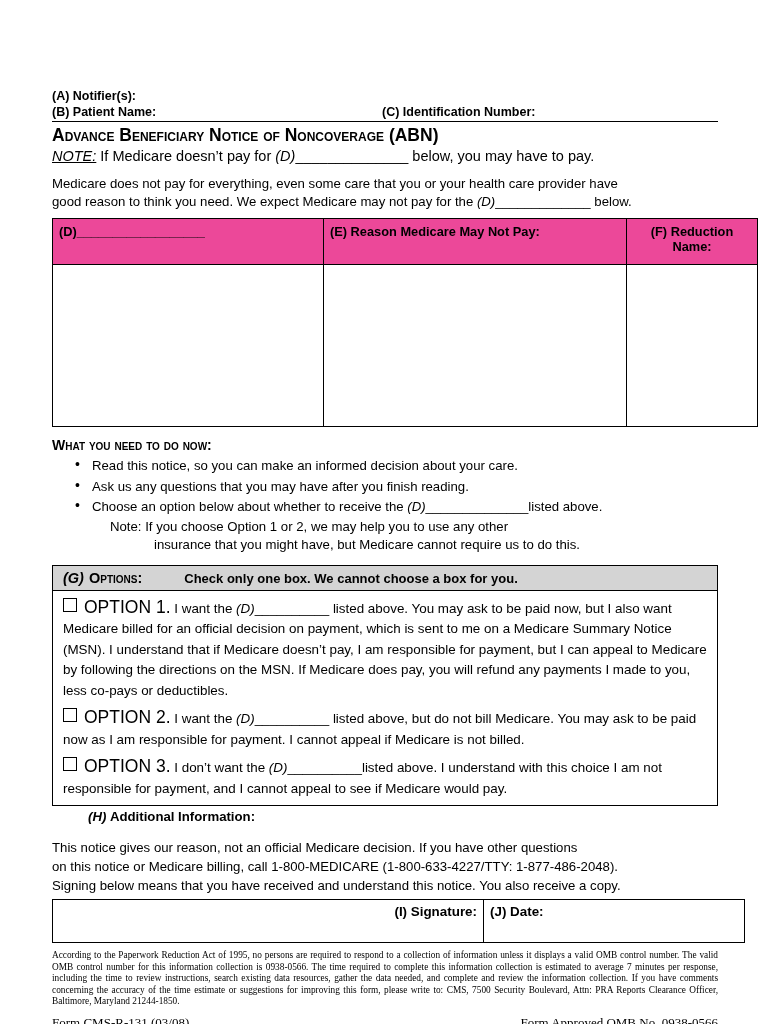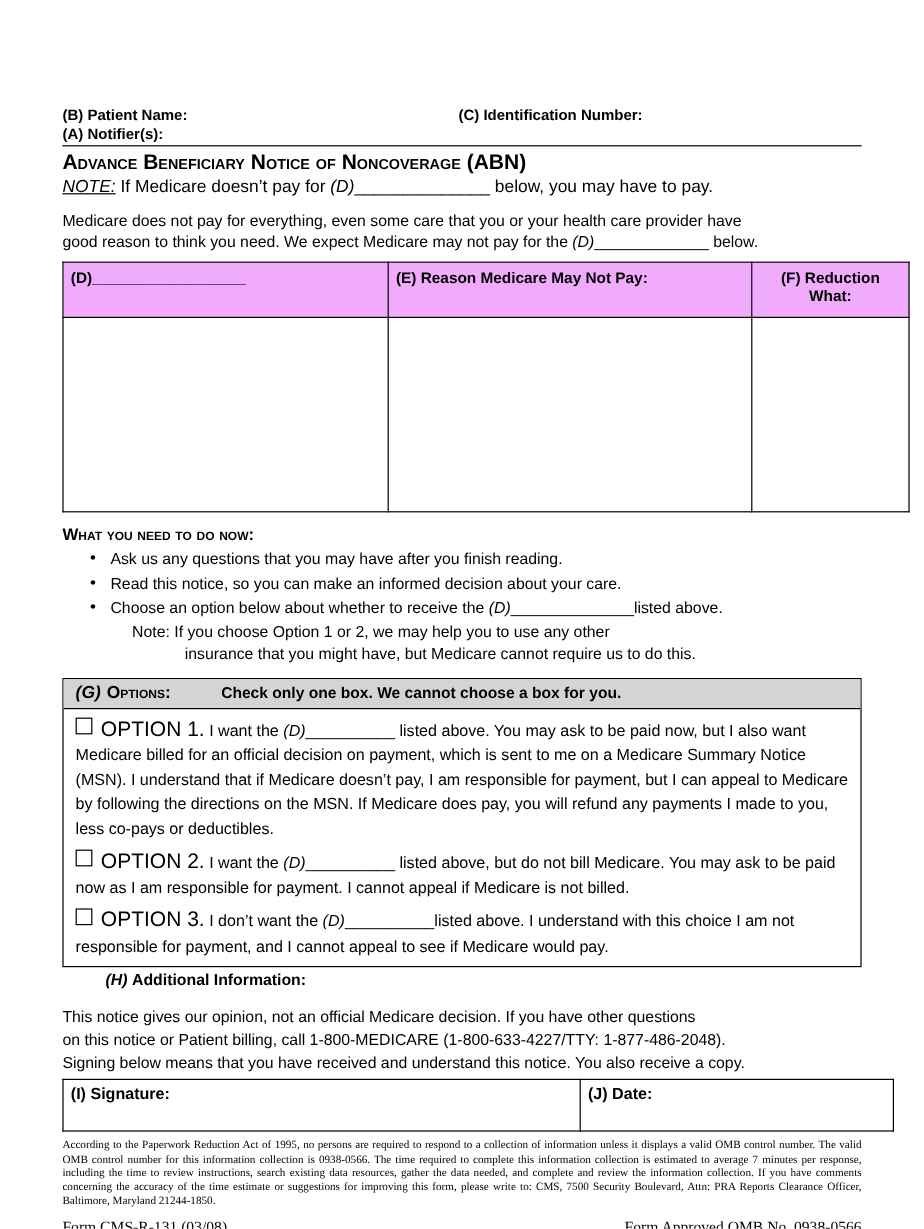--- a/index.html
+++ b/index.html
@@ -64,21 +64,21 @@
     width: 666px;
     table-layout: fixed;
   }
   table.abn td {
     border: 1.4px solid #000;
     vertical-align: top;
     padding: 5px 6px 4px 6px;
     font-size: 12.8px;
   }
   table.abn tr.head td {
-    background: #f0abfc;
+    background: #ec4899;
     font-weight: bold;
     height: 36px;
   }
   table.abn tr.body td { height: 152px; background: #fff; }
   .col-d { width: 258px; }
   .col-e { width: 290px; }
   .col-f { width: 118px; text-align: center; }
 
   .what {
     font-size: 14px;
@@ -172,21 +172,21 @@
     margin-top: 4px;
   }
   table.sig td {
     border: 1.4px solid #000;
     height: 34px;
     vertical-align: top;
     padding: 4px 6px;
     font-size: 13.4px;
     font-weight: bold;
   }
-  .sig-i { width: 418px; }
+  .sig-i { width: 418px; text-align: right; }
   .sig-j { width: 248px; }
 
   .pra {
     font-size: 9.3px;
     line-height: 11.6px;
     font-family: "Liberation Serif", serif;
     margin-top: 7px;
     text-align: justify;
   }
   .footer {
@@ -196,25 +196,25 @@
     font-size: 13px;
     margin-top: 7px;
   }
 </style>
 </head>
 <body>
 
 <div class="page">
 
   <div class="hdr-line">
+    <span class="left">(A) Notifier(s):</span>
+  </div>
+  <div class="hdr-line">
     <span class="left">(B)  Patient Name:</span>
     <span>(C) Identification Number:</span>
-  </div>
-  <div class="hdr-line">
-    <span class="left">(A) Notifier(s):</span>
   </div>
   <div class="hdr-rule"></div>
 
   <div class="title">
     <span class="sc">Advance Beneficiary Notice of Noncoverage</span>
     <span>(ABN)</span>
   </div>
 
   <div class="note-line">
     <span class="bold u ital">NOTE:</span>
@@ -230,36 +230,36 @@
     <span>below.</span>
   </div>
 
   <table class="abn">
     <tbody>
         <tr class="head">
       <td class="col-d">(D)__________________</td>
       <td class="col-e">(E) Reason Medicare May Not Pay:</td>
       <td class="col-f">
         <span>(F) Reduction</span><br>
-        <span>What:</span>
+        <span>Name:</span>
       </td>
     </tr>
     <tr class="body">
       <td class="col-d"></td>
       <td class="col-e"></td>
       <td class="col-f"></td>
     </tr>
   </tbody>
     </table>
 
   <div class="what sc">What you need to do now:</div>
 
   <ul class="bullets">
+    <li>Read this notice, so you can make an informed decision about your care.</li>
     <li>Ask us any questions that you may have after you finish reading.</li>
-    <li>Read this notice, so you can make an informed decision about your care.</li>
     <li>
       <span>Choose an option below about whether to receive the</span>
       <span class="bold ital">(D)</span><span>______________</span><span>listed above.</span>
     </li>
   </ul>
 
   <div class="note-indent">
     <span class="bold">Note:</span>
     <span>If you choose Option 1 or 2, we may help you to use any other</span>
     <span class="cont">insurance that you might have, but Medicare cannot require us to do this.</span>
@@ -307,23 +307,23 @@
 
     </div>
   </div>
 
   <div class="addl">
     <span>(H)</span>
     <span class="reg">Additional Information:</span>
   </div>
 
   <div class="closing">
-    <span class="bold">This notice gives our opinion, not an official Medicare decision.</span>
+    <span class="bold">This notice gives our reason, not an official Medicare decision.</span>
     <span>If you have other questions</span><br>
-    <span>on this notice or Patient billing, call</span>
+    <span>on this notice or Medicare billing, call</span>
     <span class="bold">1-800-MEDICARE</span>
     <span>(1-800-633-4227/</span><span class="bold">TTY</span><span>: 1-877-486-2048).</span><br>
     <span>Signing below means that you have received and understand this notice. You also receive a copy.</span>
   </div>
 
   <table class="sig">
     <tbody>
         <tr>
       <td class="sig-i">(I) Signature:</td>
       <td class="sig-j">(J) Date:</td>

